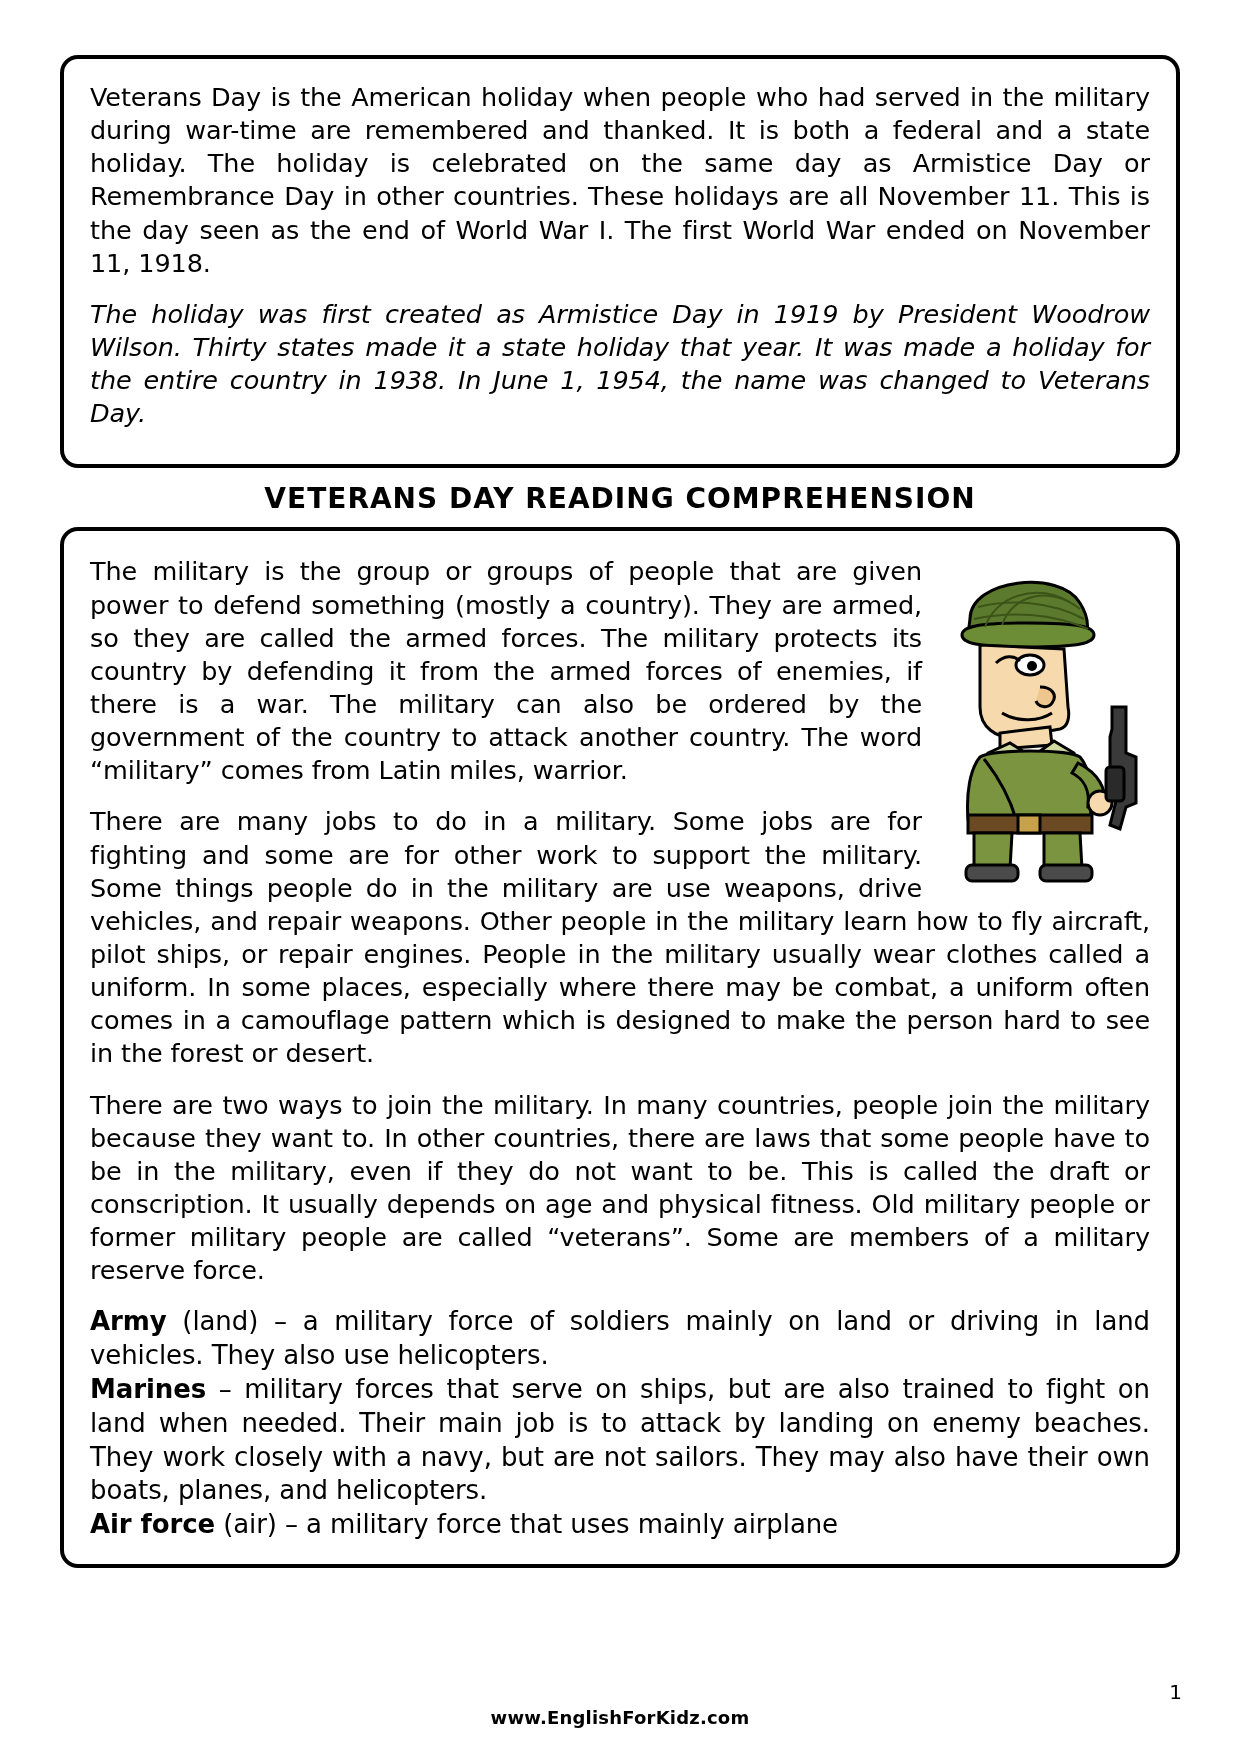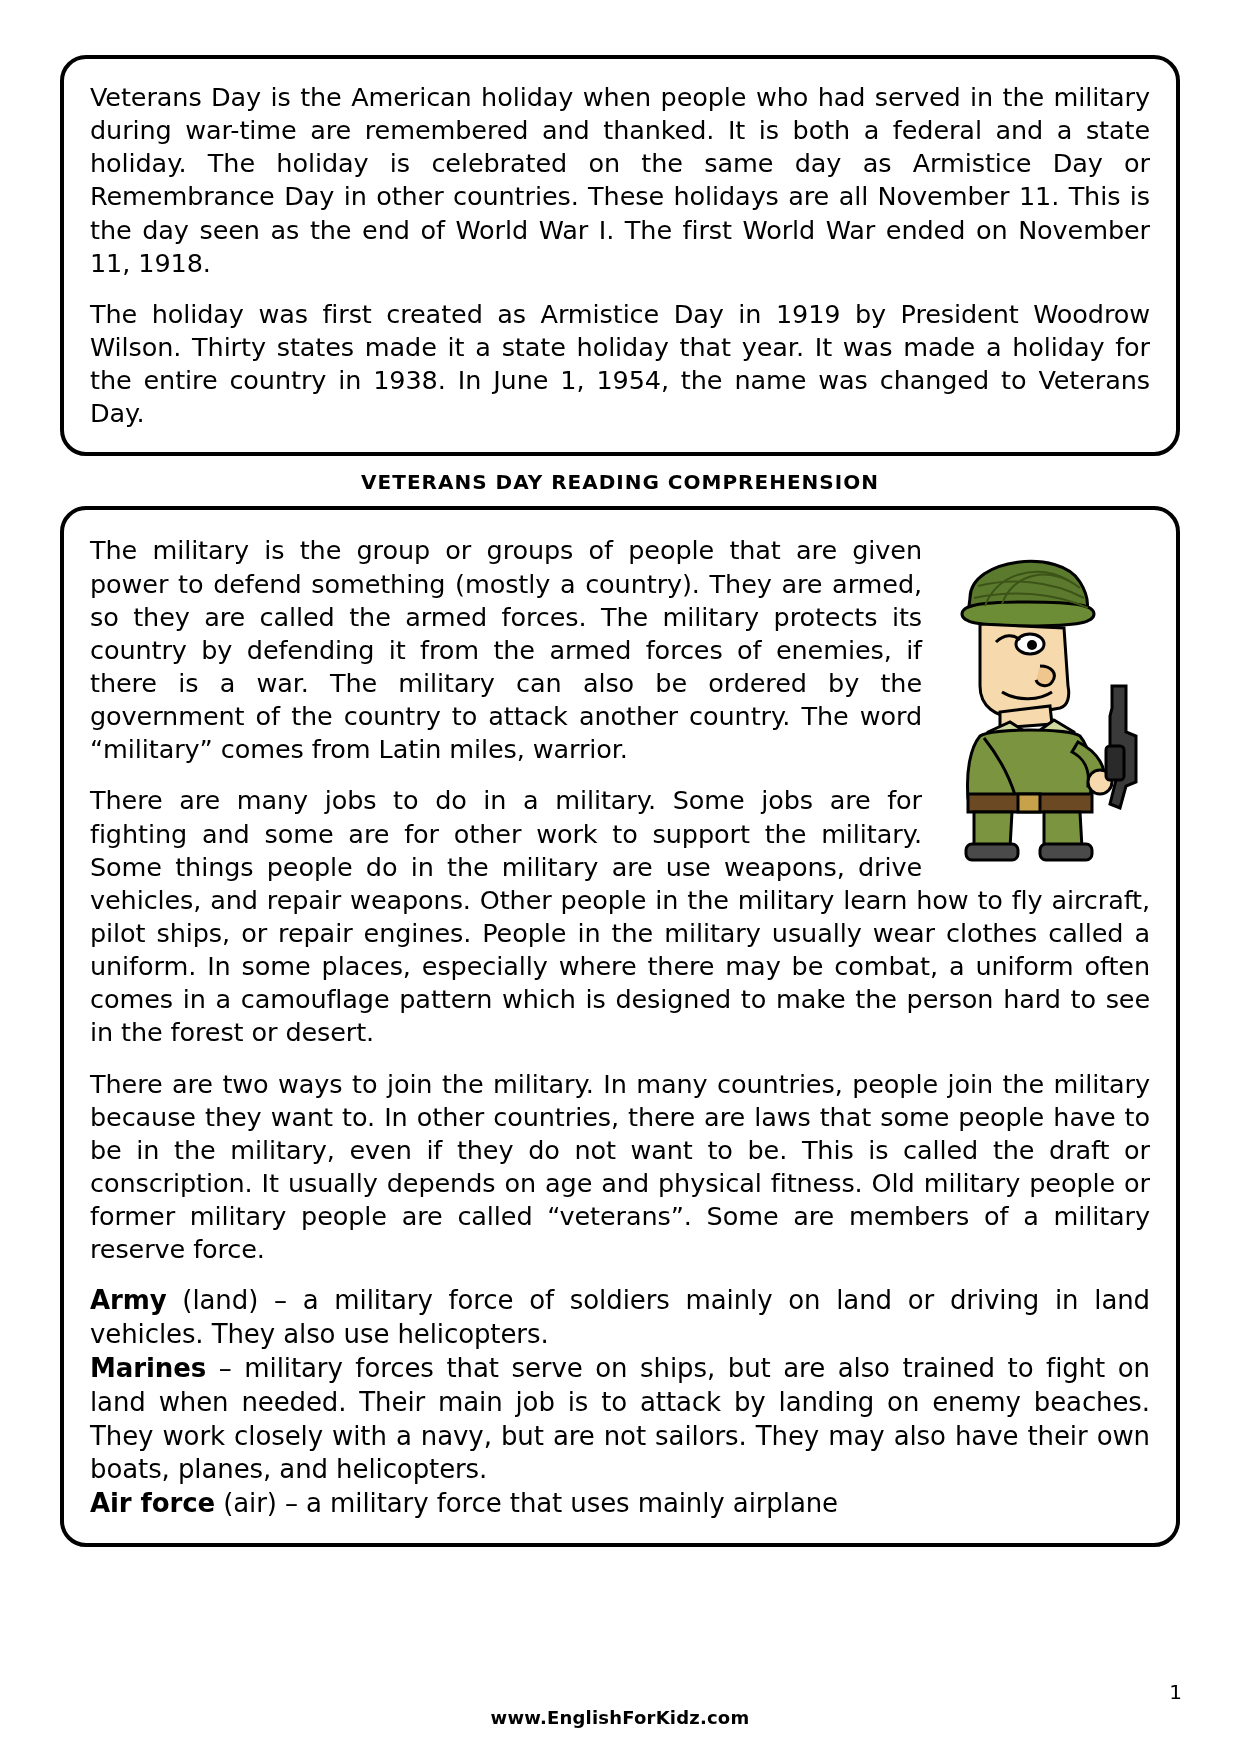--- a/index.html
+++ b/index.html
@@ -17,42 +17,43 @@
   }
   .page {
     position: relative;
     width: 1240px;
     height: 1754px;
     box-sizing: border-box;
     padding: 55px 60px 0 60px;
   }
   .box {
     border: 4px solid #000000;
-    border-radius: 26px;
+    border-radius: 18px;
     box-sizing: border-box;
     padding: 22px 26px 18px 26px;
   }
   .top-box {
     width: 1120px;
     margin: 0 auto;
   }
   p {
     margin: 0 0 18px 0;
     font-size: 25.5px;
     line-height: 1.30;
     text-align: justify;
     letter-spacing: -0.1px;
   }
   p.last {
-    margin-bottom: 4px;
+    margin-bottom: 16px;
+    font-style: italic;
   }
   .title {
     text-align: center;
     font-weight: bold;
-    font-size: 20px;
+    font-size: 28px;
     letter-spacing: 1.0px;
     margin: 14px 0 12px 0;
   }
   .main-box {
     width: 1120px;
     margin: 0 auto;
     padding-top: 24px;
     padding-bottom: 22px;
   }
   .wrap-figure {

